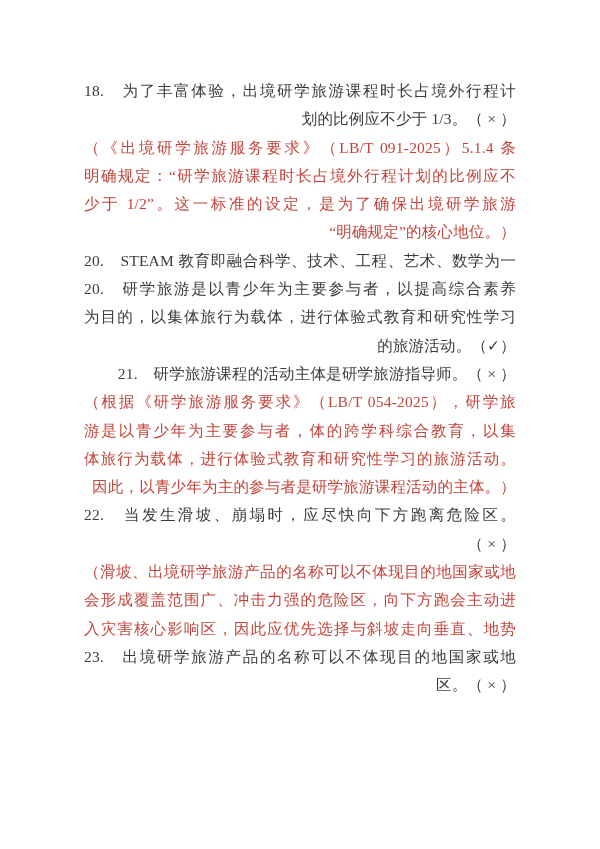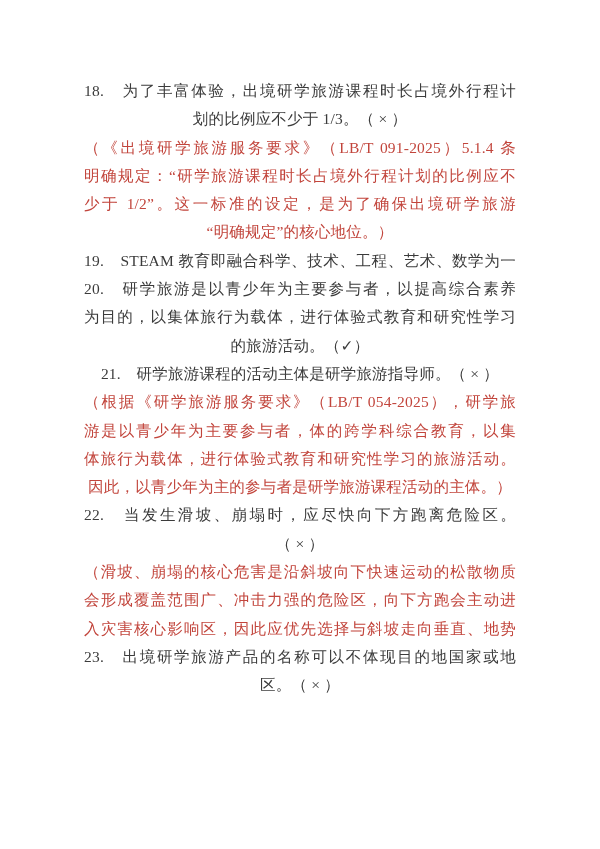--- a/index.html
+++ b/index.html
@@ -25,21 +25,21 @@
     left: 84px;
     top: 77px;
     width: 432px;
   }
   .line {
     font-size: 15.5px;
     line-height: 28.3px;
     height: 28.3px;
     white-space: nowrap;
     letter-spacing: 0.2px;
-    text-align: center;
+    text-align: right;
   }
   .line.just {
     white-space: normal;
     text-align: justify;
     text-align-last: justify;
     overflow: hidden;
   }
   .line.black { color: var(--ink, #3b3b3b); }
   .line.red   { color: var(--red, #c2453c); }
 </style>
@@ -47,30 +47,30 @@
 <body style="background: rgb(255, 255, 255);">
 
 <div class="page">
   <div class="doc">
       <div class="line black just">18.　为了丰富体验，出境研学旅游课程时长占境外行程计</div>
       <div class="line black">划的比例应不少于 1/3。（ × ）</div>
       <div class="line red just">（《出境研学旅游服务要求》（LB/T 091-2025）5.1.4 条</div>
       <div class="line red just">明确规定：“研学旅游课程时长占境外行程计划的比例应不</div>
       <div class="line red just">少于 1/2”。这一标准的设定，是为了确保出境研学旅游</div>
       <div class="line red">“明确规定”的核心地位。）</div>
-      <div class="line black just">19.　STEAM 教育即融合科学、技术、工程、艺术、数学为一</div>
+      <div class="line black just">20.　STEAM 教育即融合科学、技术、工程、艺术、数学为一</div>
       <div class="line black just">20.　研学旅游是以青少年为主要参与者，以提高综合素养</div>
       <div class="line black just">为目的，以集体旅行为载体，进行体验式教育和研究性学习</div>
       <div class="line black">的旅游活动。（✓）</div>
       <div class="line black">21.　研学旅游课程的活动主体是研学旅游指导师。（ × ）</div>
       <div class="line red just">（根据《研学旅游服务要求》（LB/T 054-2025），研学旅</div>
       <div class="line red just">游是以青少年为主要参与者，体的跨学科综合教育，以集</div>
       <div class="line red just">体旅行为载体，进行体验式教育和研究性学习的旅游活动。</div>
       <div class="line red">因此，以青少年为主的参与者是研学旅游课程活动的主体。）</div>
       <div class="line black just">22.　当发生滑坡、崩塌时，应尽快向下方跑离危险区。</div>
       <div class="line black">（ × ）</div>
-      <div class="line red just">（滑坡、崩塌的核心危害是沿斜坡向下快速运动的松散物质</div>
+      <div class="line red just">（滑坡、出境研学旅游产品的名称可以不体现目的地国家或地</div>
       <div class="line red just">会形成覆盖范围广、冲击力强的危险区，向下方跑会主动进</div>
       <div class="line red just">入灾害核心影响区，因此应优先选择与斜坡走向垂直、地势</div>
       <div class="line black just">23.　出境研学旅游产品的名称可以不体现目的地国家或地</div>
       <div class="line black">区。（ × ）</div>
     </div>
 </div>
 
 </body></html>

